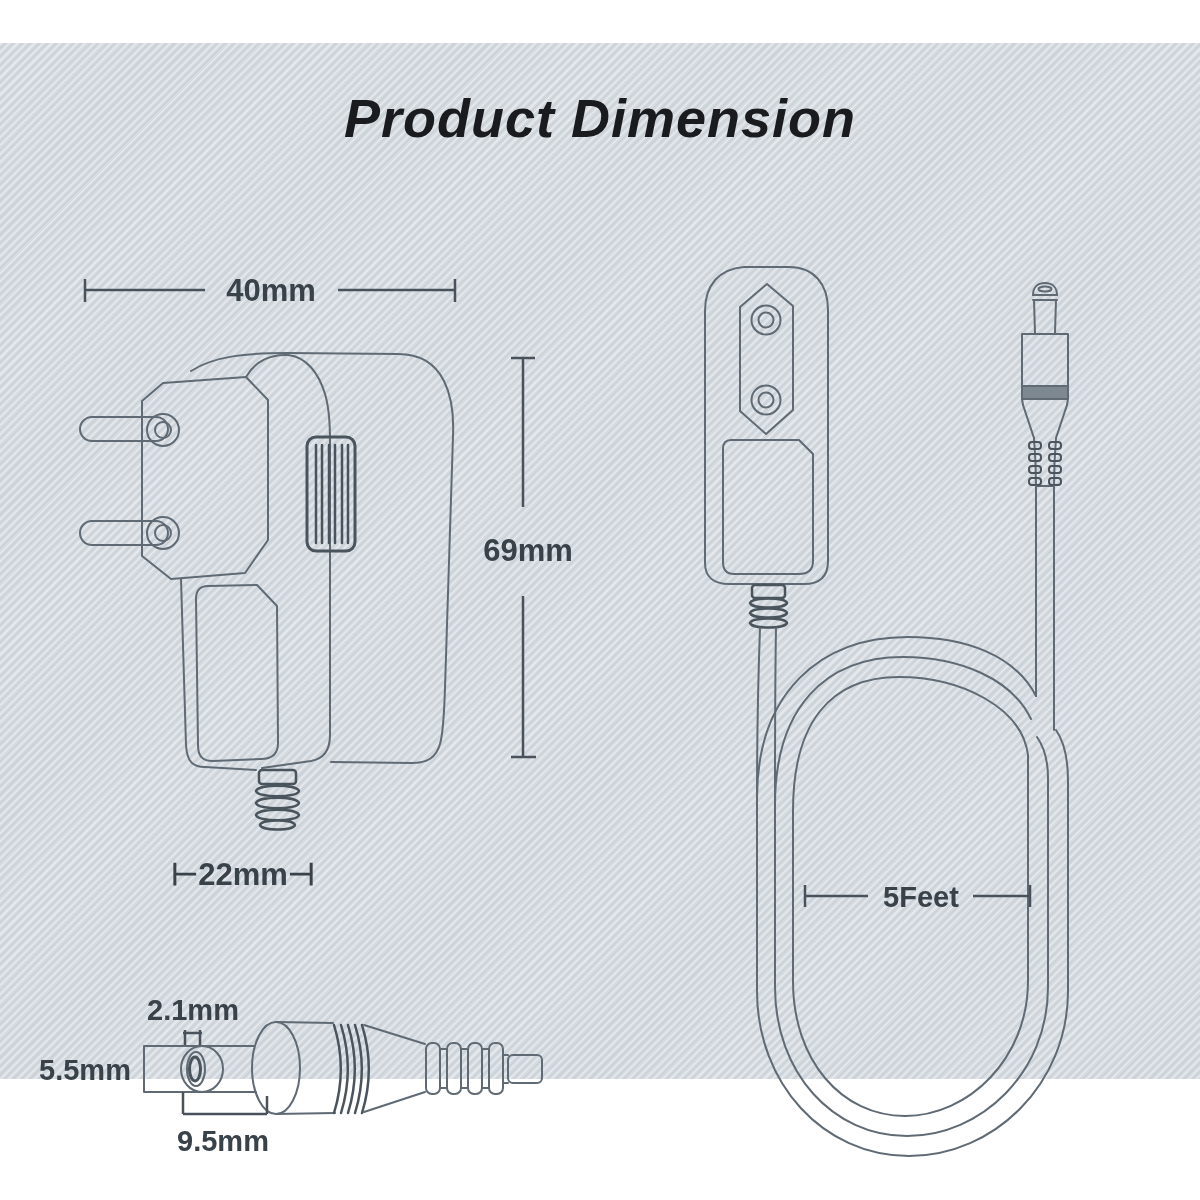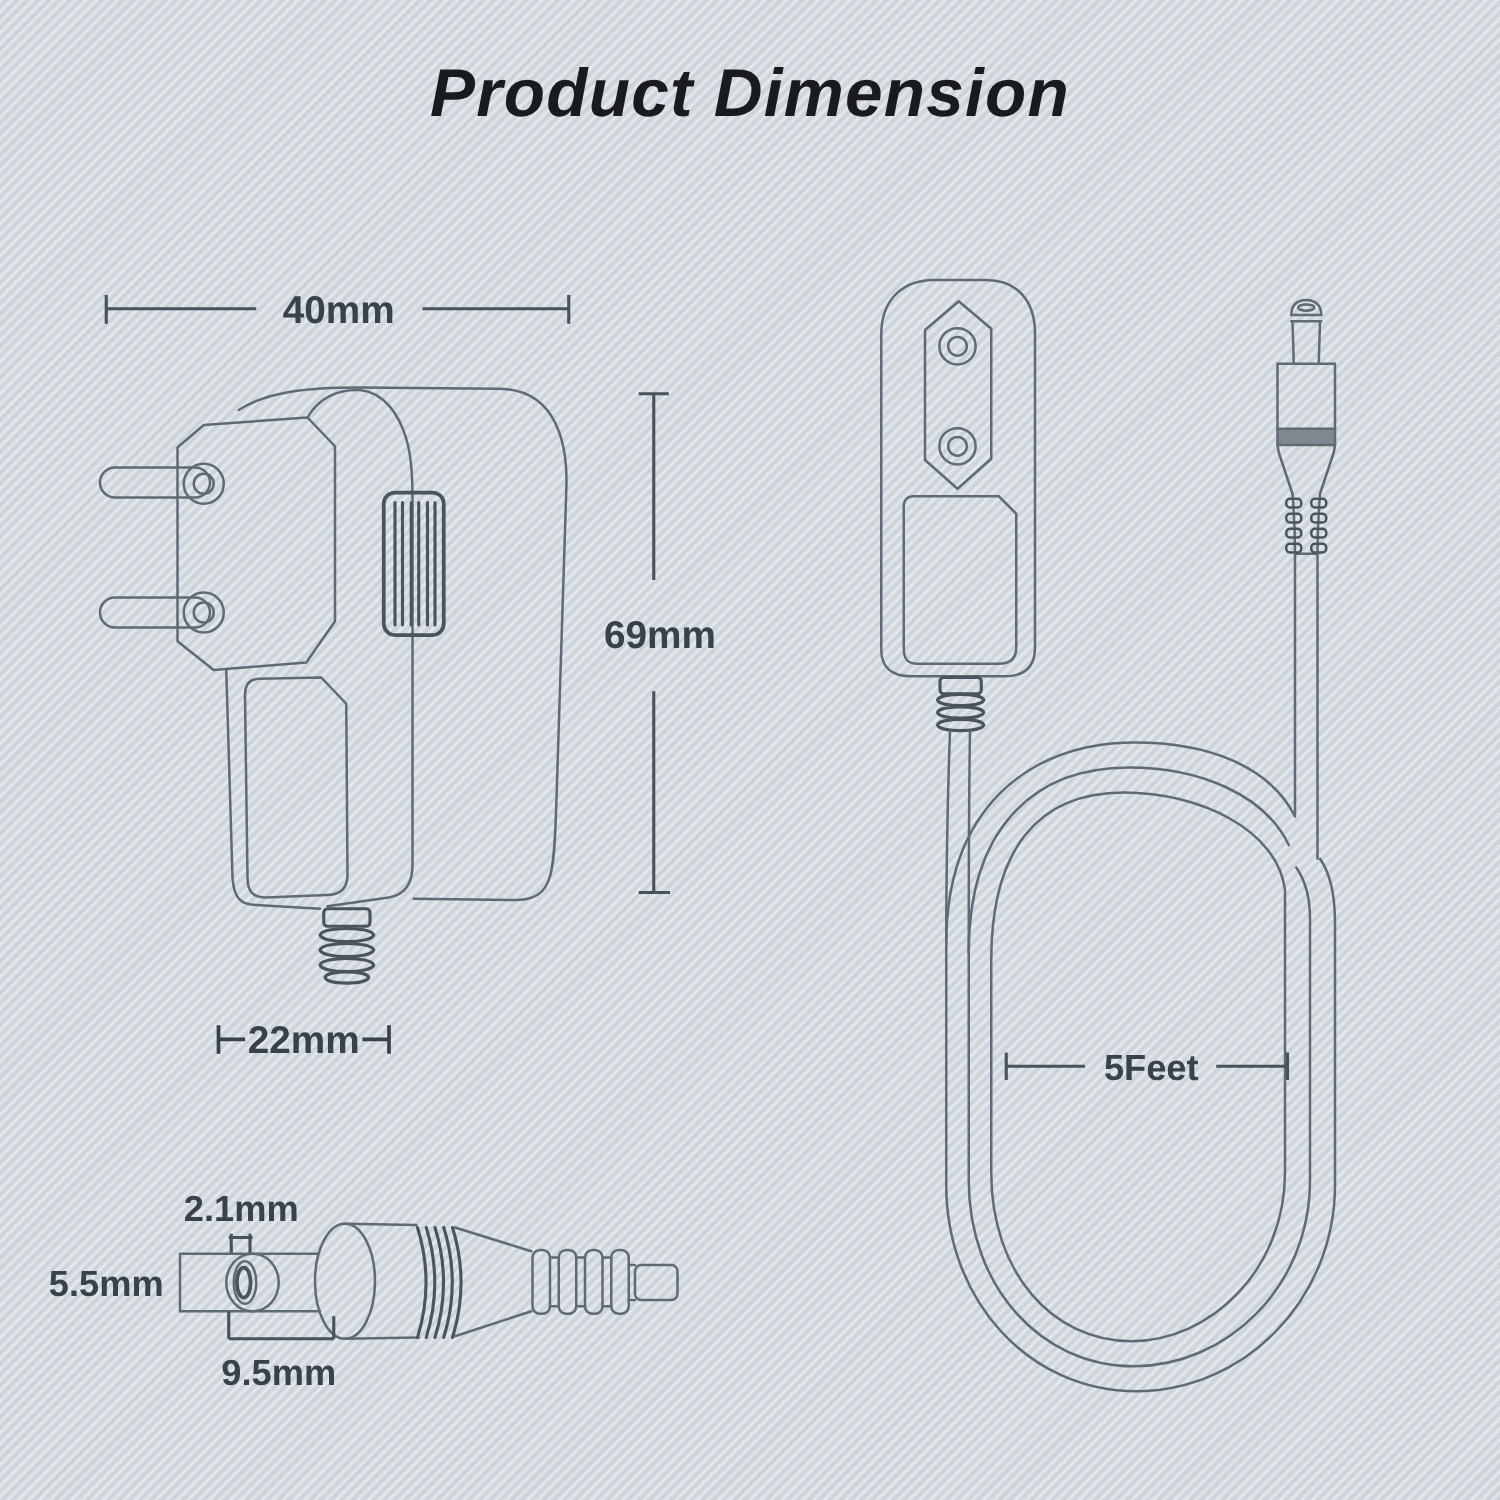--- a/index.html
+++ b/index.html
@@ -1,27 +1,28 @@
 <!DOCTYPE html>
 <html><head>
 <meta charset="utf-8">
 <style>
   html,body{margin:0;padding:0;}
   body{
     width:1200px;height:1200px;overflow:hidden;
     font-family:"Liberation Sans",sans-serif;
   }
   .stage{
-    position:relative;width:1200px;height:1200px;
+    position:relative;width:1200px;height:1036px;
     background-color:#d5dbe0;
     background-image:repeating-linear-gradient(135deg,
       rgba(255,255,255,.40) 0px, rgba(255,255,255,.40) 1.5px,
       rgba(255,255,255,0) 1.5px, rgba(255,255,255,0) 3px,
       rgba(138,150,161,.14) 3px, rgba(138,150,161,.14) 4.5px,
       rgba(138,150,161,0) 4.5px, rgba(138,150,161,0) 6px);
+    margin-top:43px;
   }
   .title{
     position:absolute;top:44px;left:0;width:1200px;
     margin:0;text-align:center;
     font-family:"Liberation Sans",sans-serif;
     font-size:54px;font-weight:bold;font-style:italic;
     letter-spacing:1px;color:#191b1f;
   }
   svg{position:absolute;left:0;top:0;}
   .ln{fill:none;stroke:#5f6a74;stroke-width:2;stroke-linecap:round;stroke-linejoin:round;}

